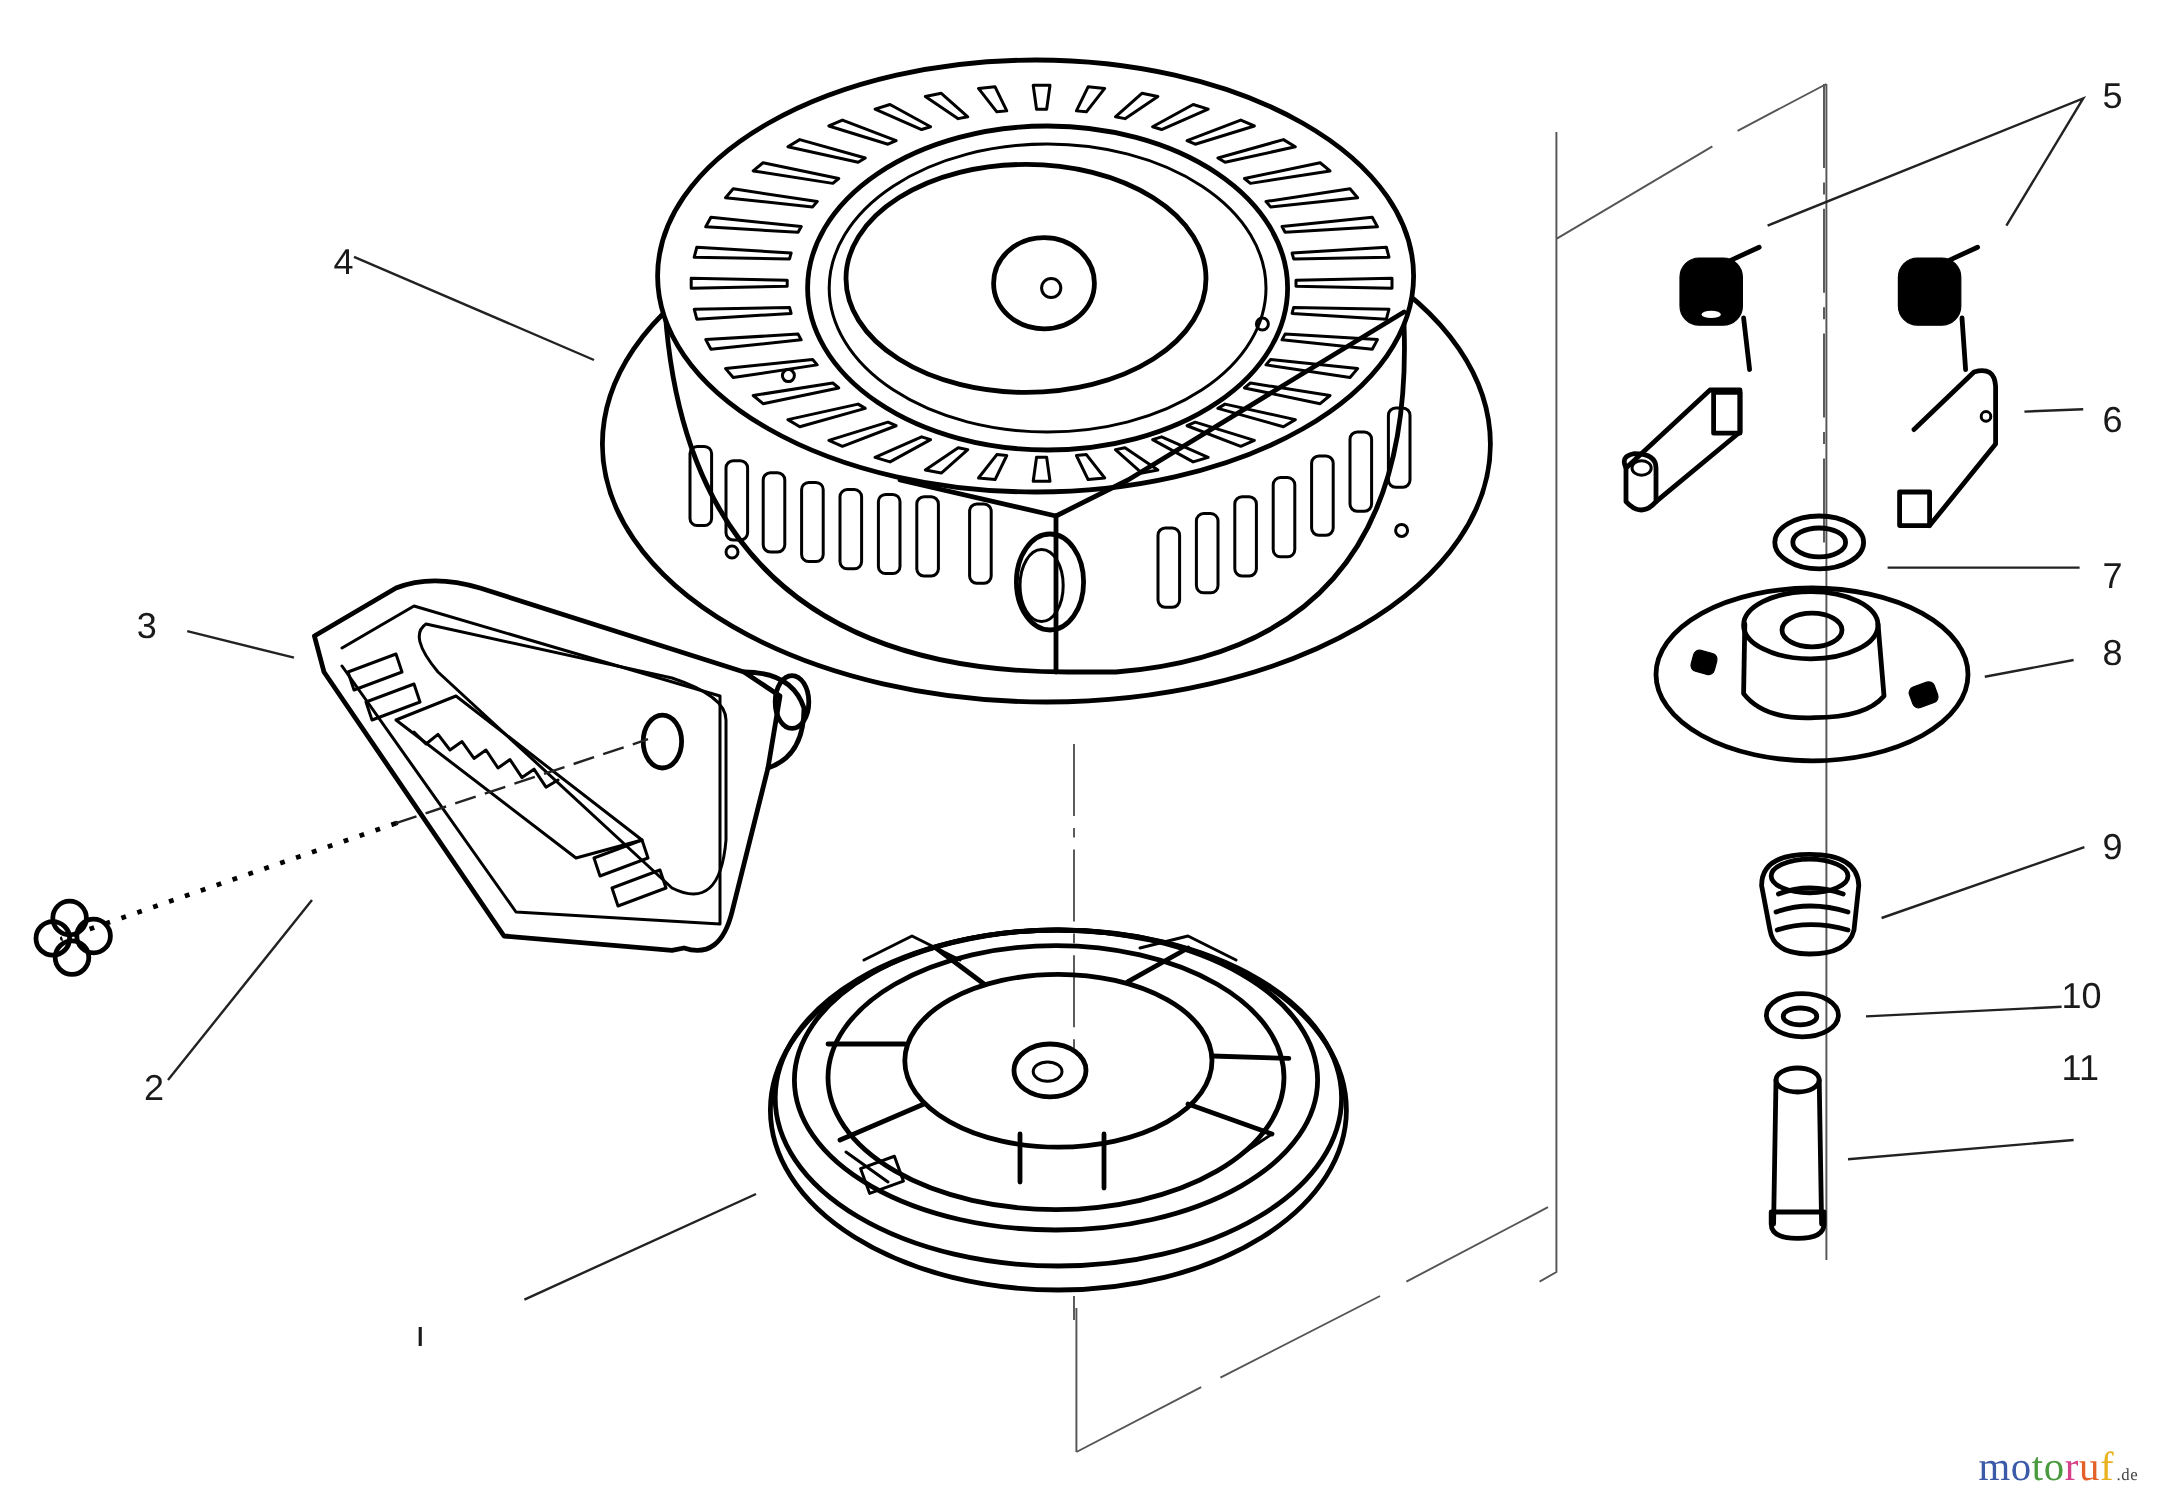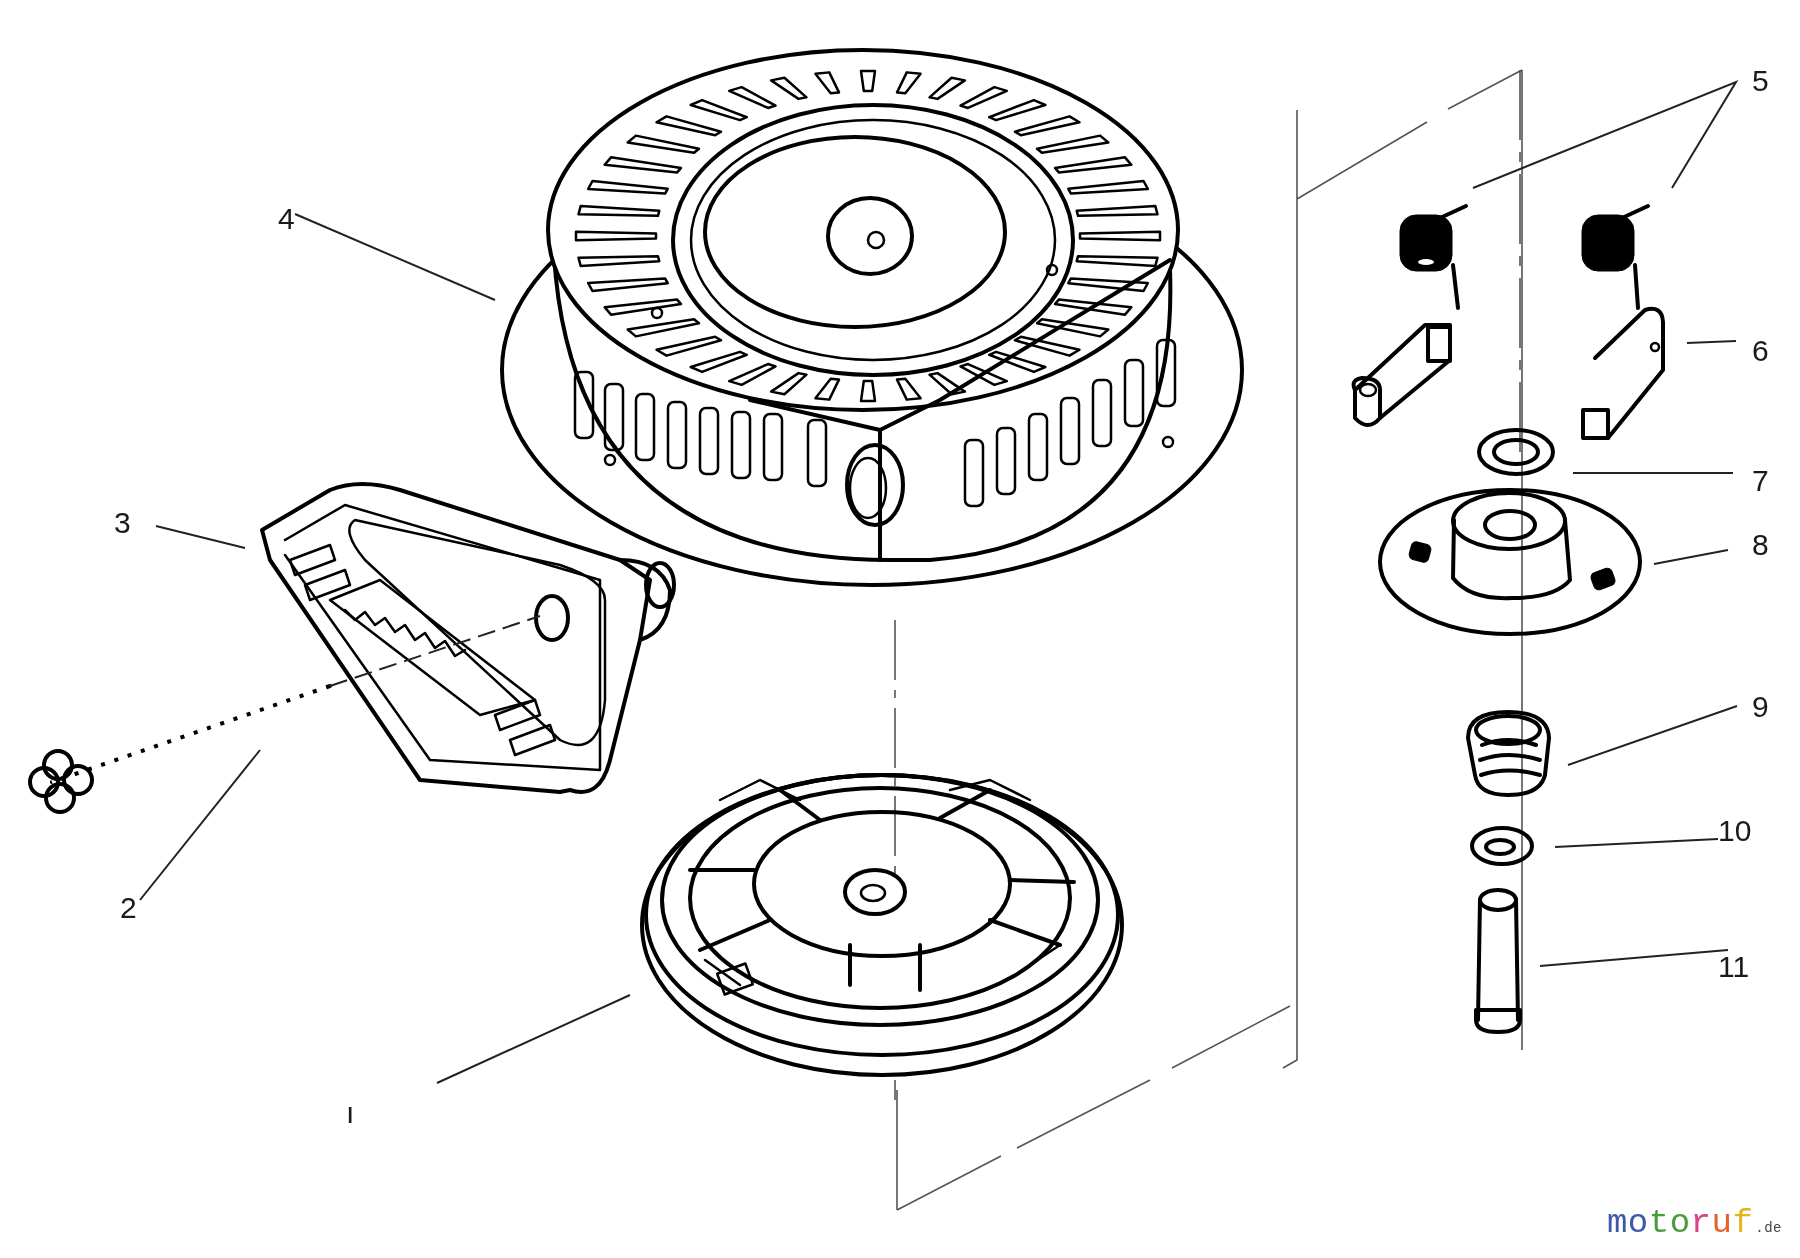--- a/index.html
+++ b/index.html
@@ -31,21 +31,21 @@
     .ink { stroke: #000; fill: none; stroke-width: 4; stroke-linecap: round; stroke-linejoin: round; }
     .ink-thin { stroke: #000; fill: none; stroke-width: 2.5; stroke-linecap: round; stroke-linejoin: round; }
     .leader { stroke: #222; fill: none; stroke-width: 2; }
     .phantom { stroke: #555; fill: none; stroke-width: 1.6; }
     .solid { fill: #000; stroke: #000; }
     .white { fill: #fff; }
     .watermark {
       position: absolute;
       right: 18px;
       bottom: 18px;
-      font-family: Liberation Mono, monospace;
+      font-family: Liberation Serif, serif;
       font-size: 34px;
       letter-spacing: 0.5px;
       line-height: 1;
     }
     .watermark span { display: inline-block; }
     .watermark .tld {
       font-size: 14px;
       color: #444;
       margin-left: 2px;
     }
@@ -272,18 +272,18 @@
   <div class="label" style="left:346px;top:1098px;">ı</div>
   <div class="label" style="left:120px;top:893px;">2</div>
   <div class="label" style="left:114px;top:508px;">3</div>
   <div class="label" style="left:278px;top:204px;">4</div>
   <div class="label" style="left:1752px;top:66px;">5</div>
   <div class="label" style="left:1752px;top:336px;">6</div>
   <div class="label" style="left:1752px;top:466px;">7</div>
   <div class="label" style="left:1752px;top:530px;">8</div>
   <div class="label" style="left:1752px;top:692px;">9</div>
   <div class="label" style="left:1718px;top:816px;">10</div>
-  <div class="label" style="left:1718px;top:952px;">11</div>
+  <div class="label" style="left:1718px;top:876px;">11</div>
 </div>
 
 <div class="watermark">
   <span style="color:#3b5aa8">m</span><span style="color:#3b5aa8">o</span><span style="color:#4a9a3e">t</span><span style="color:#4a9a3e">o</span><span style="color:#d6418a">r</span><span style="color:#e3622a">u</span><span style="color:#e8b21c">f</span><span class="tld">.de</span>
 </div>
 
 </body></html>

